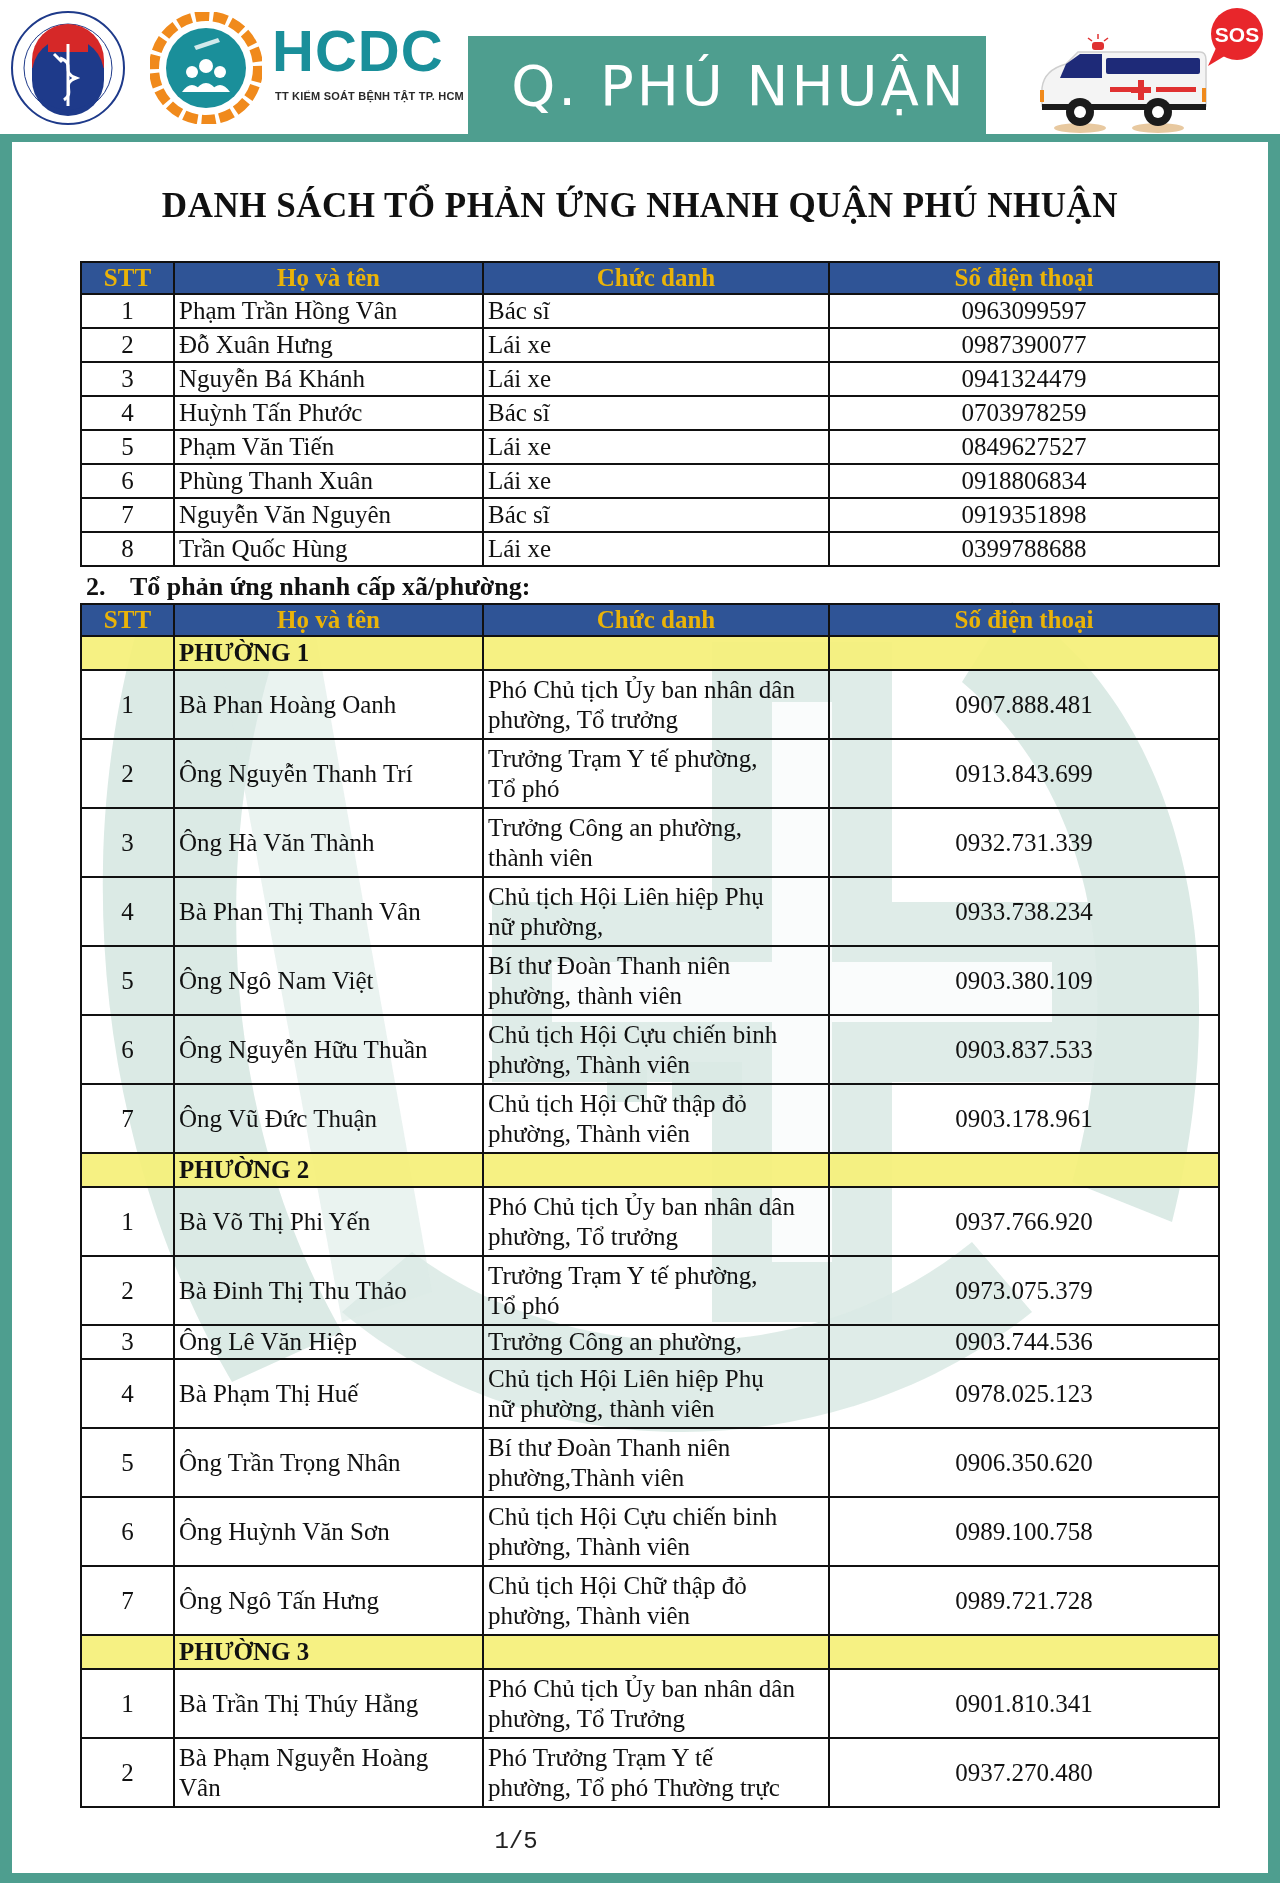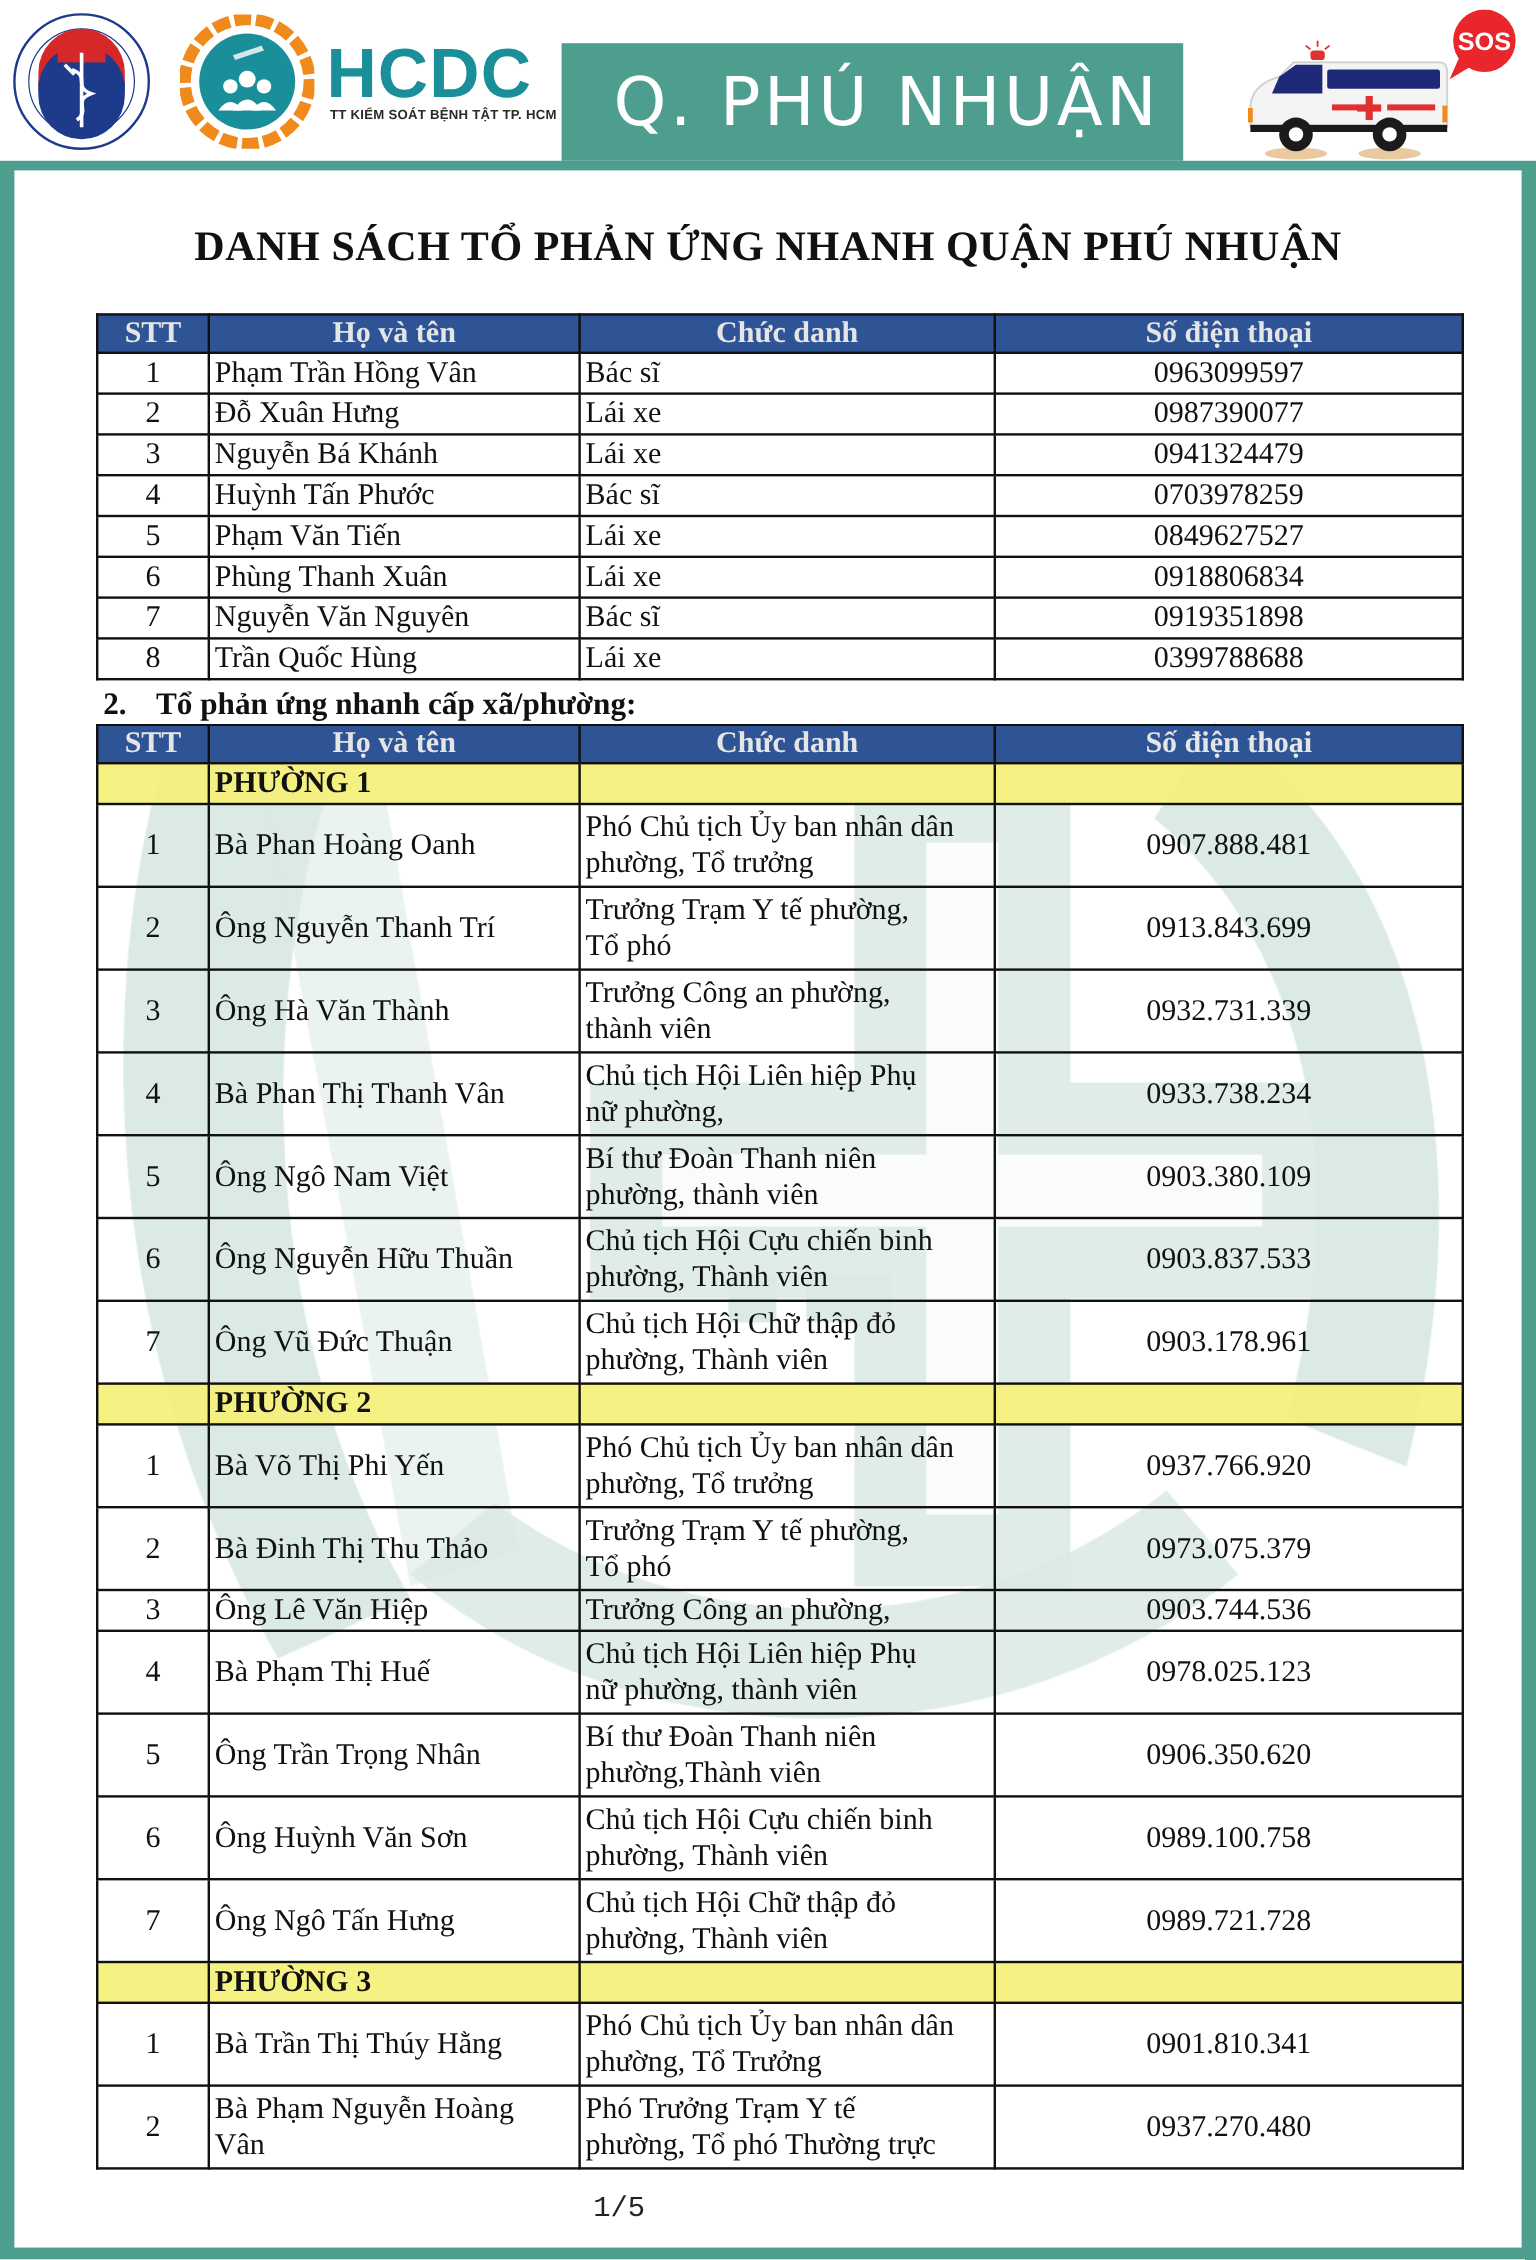--- a/index.html
+++ b/index.html
@@ -4,21 +4,21 @@
   <style>
     * { box-sizing: border-box; margin: 0; padding: 0; }
     html, body { width: 1280px; height: 1883px; background: #ffffff; overflow: hidden; }
     body { position: relative; font-family: "Liberation Serif", "DejaVu Serif", serif; color: #111; }
 
     
     .banner { position: absolute; left: 0; top: 0; width: 1280px; height: 134px; background: #ffffff; }
     .logo-soyte { position: absolute; left: 10px; top: 10px; width: 116px; height: 116px; }
     .logo-hcdc-ring { position: absolute; left: 150px; top: 12px; width: 112px; height: 112px; }
     .hcdc-word { position: absolute; left: 272px; top: 22px; font-family: "Liberation Sans", "DejaVu Sans", sans-serif;
-      font-weight: 700; font-size: 58px; color: #1a8f9a; letter-spacing: 1px; line-height: 1; margin-top: 11px; }
+      font-weight: 700; font-size: 58px; color: #1a8f9a; letter-spacing: 1px; line-height: 1; }
     .hcdc-sub { position: absolute; left: 275px; top: 90px; font-family: Liberation Sans, sans-serif;
       font-size: 11px; font-weight: 700; color: #2a2a2a; letter-spacing: 0.2px; }
     .district-box { position: absolute; left: 468px; top: 36px; width: 518px; height: 98px; background: #4e9e8f; }
     .district-text { position: absolute; left: 12px; top: 0; width: 100%; height: 100%; display: flex; align-items: center;
       justify-content: center; color: #ffffff; font-family: "DejaVu Sans", "Liberation Sans", sans-serif; font-size: 56px;
       letter-spacing: 3px; font-weight: 400; }
     .ambulance { position: absolute; left: 1030px; top: 30px; width: 180px; height: 104px; }
     .sos { position: absolute; left: 1200px; top: 8px; width: 74px; height: 60px; }
 
     
@@ -28,21 +28,21 @@
     
     .watermark { position: absolute; left: 0; top: 0; width: 1256px; height: 1731px; pointer-events: none; }
 
     
     .title { position: absolute; left: 0; top: 44px; width: 1256px; text-align: center; font-weight: 700; font-size: 35px; letter-spacing: 0.5px; color: #111; }
     .section-heading { position: absolute; left: 74px; font-weight: 700; font-size: 26px; color: #111; }
     .section-heading .num { display: inline-block; width: 44px; }
 
     table.roster { position: absolute; left: 68px; width: 1140px; border-collapse: collapse; font-size: 25px; z-index: 2; }
     table.roster th, table.roster td { border: 2.5px solid #111; padding: 0 4px; line-height: 30px; vertical-align: middle; }
-    table.roster th { background: #2f5496; color: #e5e5e5; font-weight: 700; text-align: center; height: 32px; }
+    table.roster th { background: #2f5496; color: #eab308; font-weight: 700; text-align: center; height: 32px; }
     table.roster td { background: transparent; }
     td.stt { text-align: center; width: 93px; }
     td.name { width: 309px; }
     td.role { width: 346px; }
     td.phone { text-align: center; }
     tr.single td { height: 34px; }
     tr.double td { height: 69px; }
     tr.ward td { background: rgba(245, 240, 120, 0.92); height: 34px; font-weight: 700; }
     .page-num { position: absolute; left: 0; top: 1686px; width: 1008px; text-align: center; font-family: Liberation Mono, monospace; font-size: 24px; color: #222; }
   </style>

